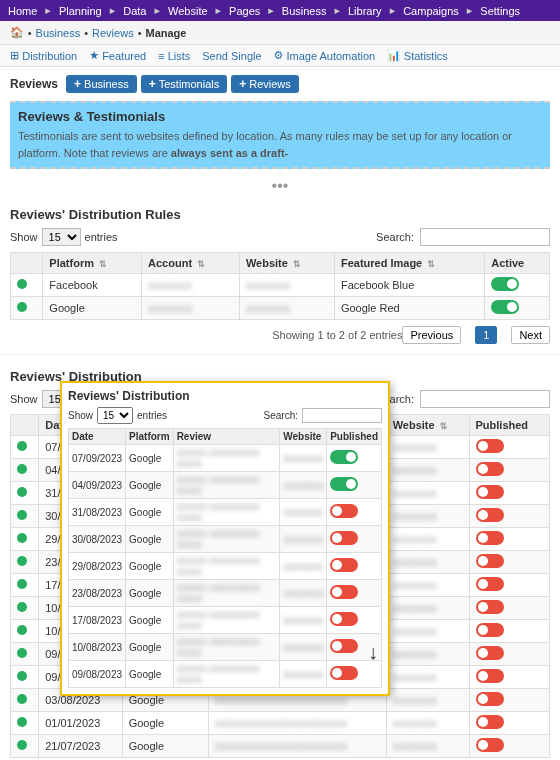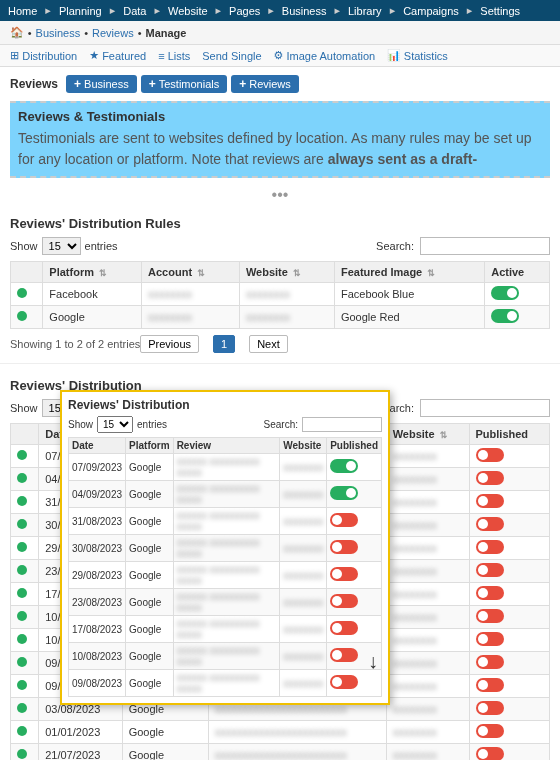--- a/index.html
+++ b/index.html
@@ -8,21 +8,21 @@
       font-size: 12px;
       background: #fff;
       color: #333;
       width: 560px;
       min-height: 760px;
       overflow-x: hidden;
     }
 
     
     .top-nav {
-      background: #0c4a6e;
+      background: #4c1d95;
       color: #fff;
       display: flex;
       align-items: center;
       padding: 4px 8px;
       font-size: 11px;
       gap: 8px;
     }
     .top-nav span { color: #ccc; }
     .top-nav a { color: #fff; text-decoration: none; }
 
@@ -74,21 +74,21 @@
 
     
     .desc-box {
       margin: 4px 10px;
       border-top: 2px dashed #ccc;
       border-bottom: 2px dashed #ccc;
       padding: 6px 8px;
       background: #7dd3fc;
     }
     .desc-box h3 { font-size: 13px; margin-bottom: 4px; color: #333; }
-    .desc-box p { font-size: 14px; line-height: 1.5; color: #555; }
+    .desc-box p { font-size: 11px; line-height: 1.5; color: #555; }
     .desc-box p strong { font-weight: bold; }
     .ellipsis { text-align: center; color: #999; font-size: 16px; padding: 4px 0; }
 
     
     .section { padding: 8px 10px 4px; }
     .section-title { font-weight: bold; font-size: 13px; margin-bottom: 6px; color: #333; }
 
     
     .controls-row {
       display: flex;
@@ -174,21 +174,21 @@
       display: inline-block;
       width: 10px; height: 10px;
       background: #27ae60;
       border-radius: 50%;
     }
 
     
     .pagination-row {
       display: flex;
       align-items: center;
-      justify-content: flex-start;
+      justify-content: flex-end;
       margin-top: 6px;
       font-size: 11px;
     }
     .pagination-row .info { color: #555; }
     .pagination-btns { display: flex; align-items: center; gap: 14px; }
     .page-btn {
       border: 1px solid #bbb;
       background: #fff;
       padding: 2px 7px;
       cursor: pointer;

